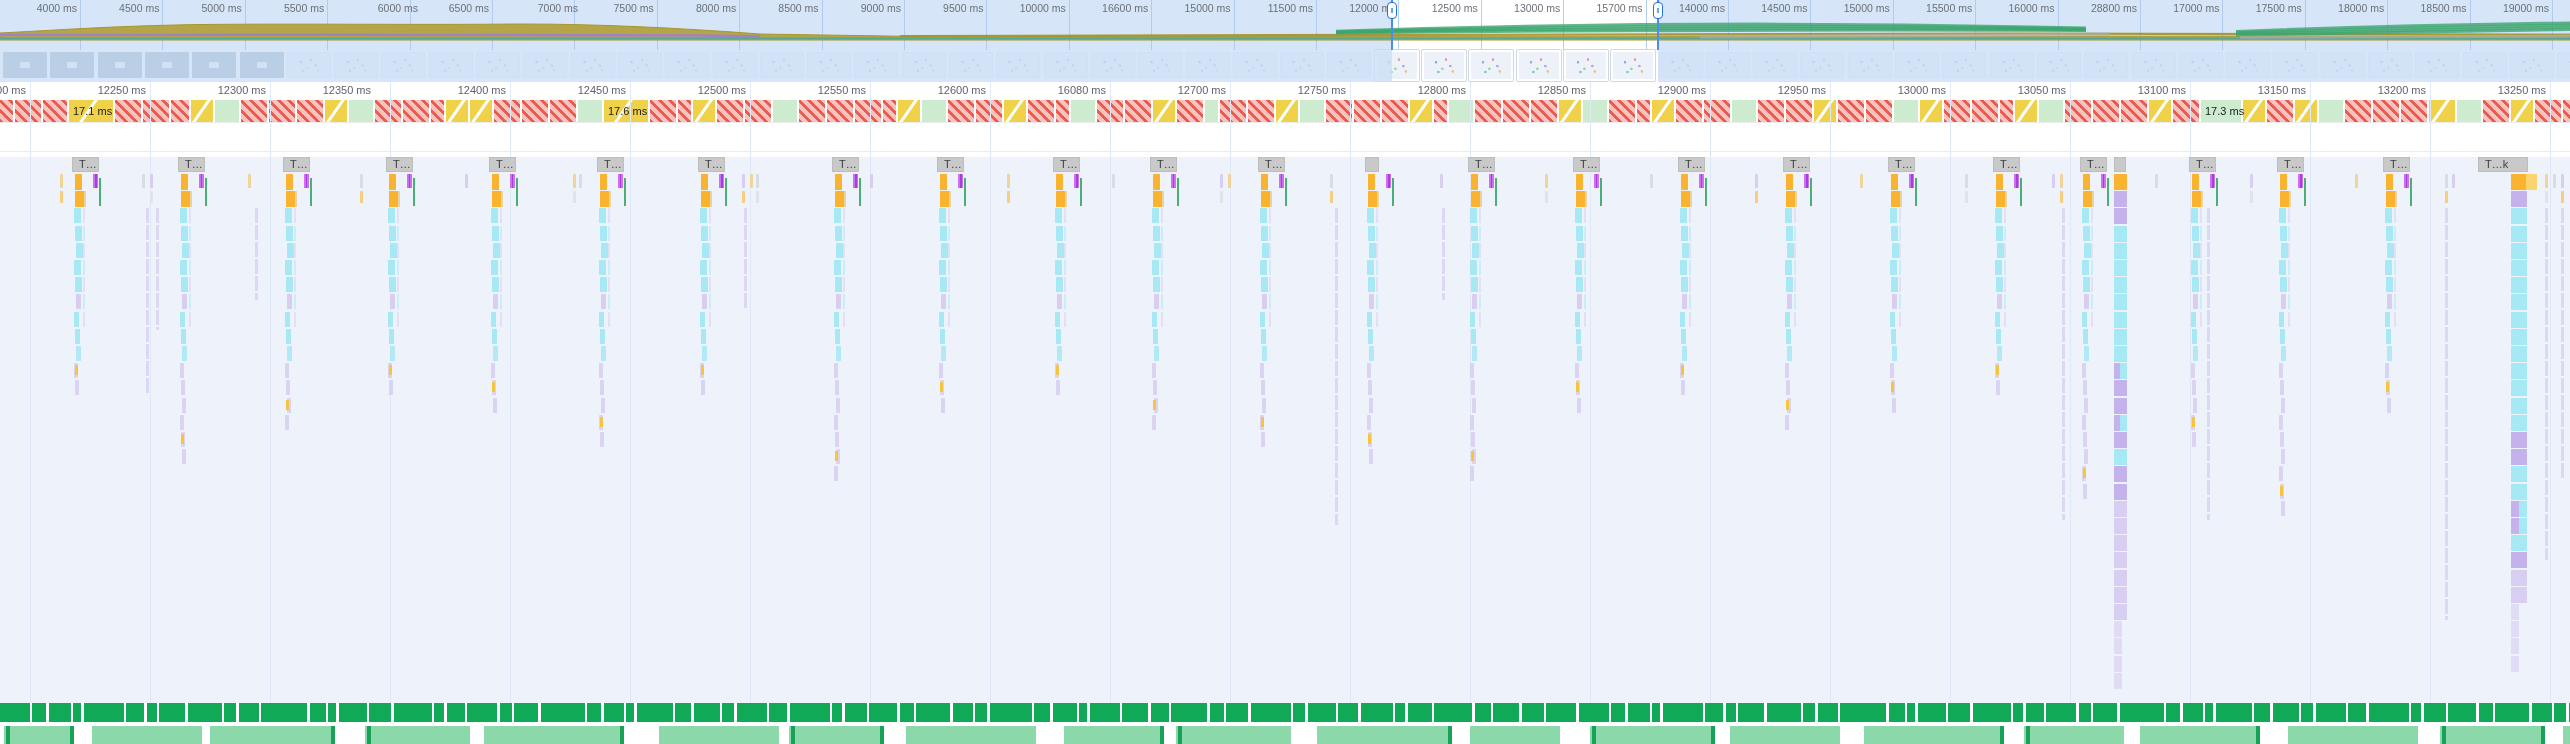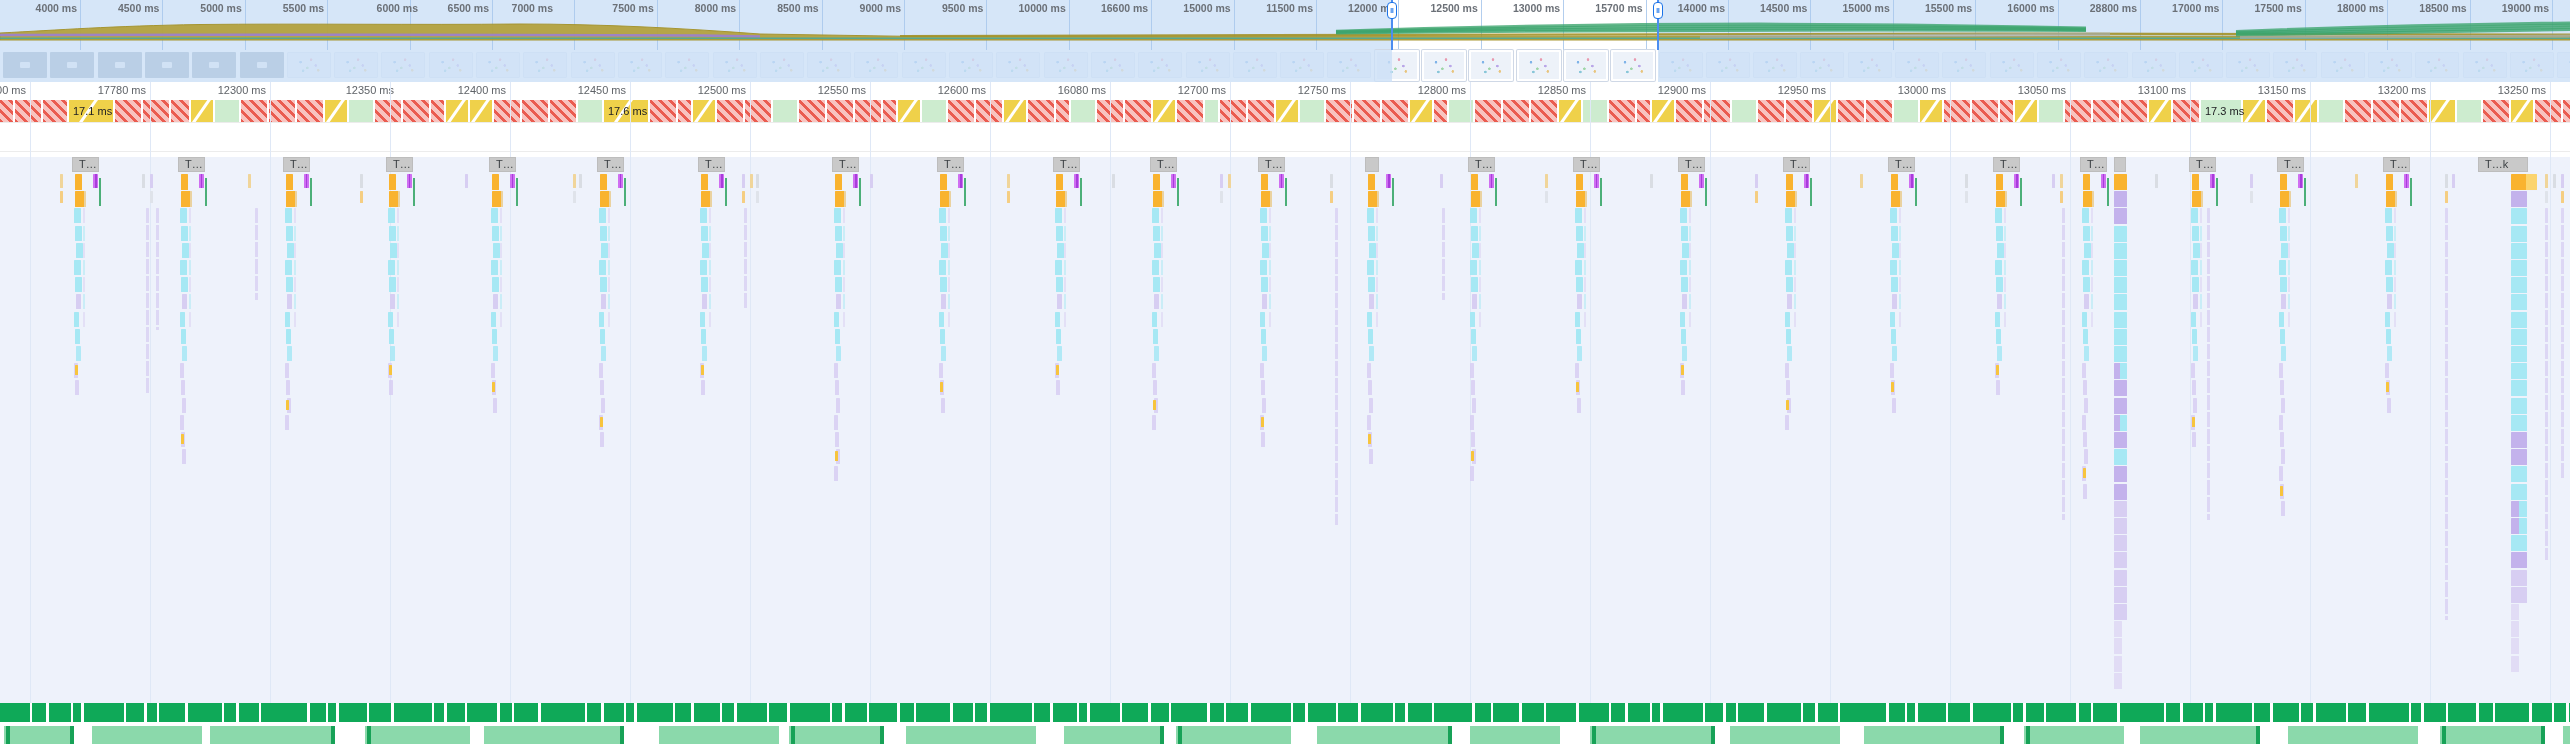--- a/index.html
+++ b/index.html
@@ -1,19 +1,19 @@
 <!DOCTYPE html>
 <html><head>
 <meta charset="utf-8">
 <style>
   html,body{margin:0;padding:0;background:#fff;}
   #app{position:relative;width:2570px;height:744px;overflow:hidden;background:#fff;
        font-family:"Liberation Sans",sans-serif;-webkit-font-smoothing:antialiased;}
   
-  #overview{position:absolute;left:0;top:0;width:2202px;height:50px;background:#fff;font-weight:bold;}
+  #overview{position:absolute;left:0;top:0;width:2202px;height:50px;background:#fff;}
   .ov-dim{position:absolute;top:0;height:50px;background:rgba(202,223,246,.78);}
   .ov-grid{position:absolute;top:0;width:1px;height:50px;background:#abc9ec;opacity:.9;}
   .ov-label{position:absolute;top:2px;font-size:10.5px;color:#6b7077;transform:translateX(-100%);padding-right:3px;white-space:nowrap;}
   .handle{position:absolute;top:2px;width:10px;height:17px;background:#fff;border:1.5px solid #1a73e8;border-radius:4px;
           color:#1a73e8;font-size:8px;line-height:15px;text-align:center;box-sizing:border-box;cursor:ew-resize;z-index:6;}
   .handle-line{position:absolute;top:0;width:2px;height:50px;background:#4b8df0;z-index:5;}
   
   #filmstrip{position:absolute;left:0;top:50px;width:2570px;height:32px;background:#fff;}
   .film-dim{position:absolute;top:0;height:32px;background:rgba(202,223,246,.78);}
   .thumb{position:absolute;top:2px;width:44px;height:26px;border-radius:1px;}
@@ -84,21 +84,21 @@
       <div class="ov-label" style="left: 162.4px;">4500 ms</div>
       <div class="ov-grid" style="left: 244.8px;"></div>
       <div class="ov-label" style="left: 244.8px;">5000 ms</div>
       <div class="ov-grid" style="left: 327.2px;"></div>
       <div class="ov-label" style="left: 327.2px;">5500 ms</div>
       <div class="ov-grid" style="left: 409.6px;"></div>
       <div class="ov-label" style="left: 421px;">6000 ms</div>
       <div class="ov-grid" style="left: 492px;"></div>
       <div class="ov-label" style="left: 492px;">6500 ms</div>
       <div class="ov-grid" style="left: 574.4px;"></div>
-      <div class="ov-label" style="left: 556px;">7000 ms</div>
+      <div class="ov-label" style="left: 581px;">7000 ms</div>
       <div class="ov-grid" style="left: 656.8px;"></div>
       <div class="ov-label" style="left: 656.8px;">7500 ms</div>
       <div class="ov-grid" style="left: 739.2px;"></div>
       <div class="ov-label" style="left: 739.2px;">8000 ms</div>
       <div class="ov-grid" style="left: 821.6px;"></div>
       <div class="ov-label" style="left: 821.6px;">8500 ms</div>
       <div class="ov-grid" style="left: 904px;"></div>
       <div class="ov-label" style="left: 904px;">9000 ms</div>
       <div class="ov-grid" style="left: 986.4px;"></div>
       <div class="ov-label" style="left: 986.4px;">9500 ms</div>
@@ -201,25 +201,25 @@
       <div class="thumb lite" style="left: 2462.6px;"></div>
       <div class="thumb lite" style="left: 2509.9px;"></div>
       <div class="thumb lite" style="left: 2557.2px;"></div>
       <div class="film-dim" style="left: 0px; width: 1392px;"></div>
       <div class="film-dim" style="left: 1658px; width: 912px;"></div>
     </div>
   <div id="ruler2">
       <div class="r2-tick" style="left: 30px;"></div>
       <div class="r2-label" style="left: 30px;">12200 ms</div>
       <div class="r2-tick" style="left: 150px;"></div>
-      <div class="r2-label" style="left: 150px;">17780 ms</div>
+      <div class="r2-label" style="left: 150px;">12250 ms</div>
       <div class="r2-tick" style="left: 270px;"></div>
       <div class="r2-label" style="left: 270px;">12300 ms</div>
       <div class="r2-tick" style="left: 390px;"></div>
-      <div class="r2-label" style="left: 398px;">12350 ms</div>
+      <div class="r2-label" style="left: 375px;">12350 ms</div>
       <div class="r2-tick" style="left: 510px;"></div>
       <div class="r2-label" style="left: 510px;">12400 ms</div>
       <div class="r2-tick" style="left: 630px;"></div>
       <div class="r2-label" style="left: 630px;">12450 ms</div>
       <div class="r2-tick" style="left: 750px;"></div>
       <div class="r2-label" style="left: 750px;">12500 ms</div>
       <div class="r2-tick" style="left: 870px;"></div>
       <div class="r2-label" style="left: 870px;">12550 ms</div>
       <div class="r2-tick" style="left: 990px;"></div>
       <div class="r2-label" style="left: 990px;">12600 ms</div>

